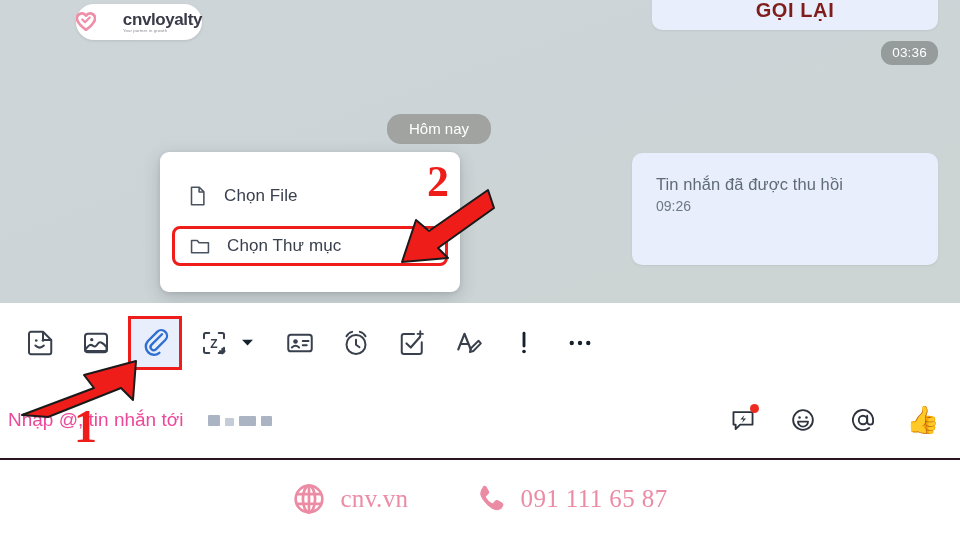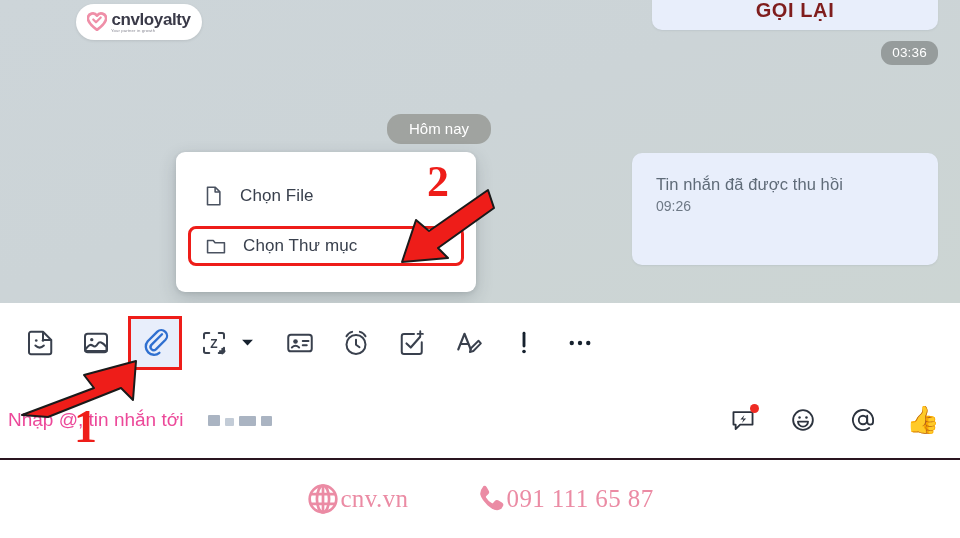--- a/index.html
+++ b/index.html
@@ -32,21 +32,21 @@
 
   
   .logo-pill {
     position: absolute;
     left: 76px; top: 4px;
     width: 126px; height: 36px;
     background: #ffffff;
     border-radius: 18px;
     display: flex;
     align-items: center;
-    justify-content: center;
+    justify-content: space-between;
     gap: 4px;
     box-shadow: 0 1px 3px rgba(0,0,0,0.10);
   }
   .logo-heart {
     width: 20px; height: 19px;
     flex: 0 0 auto;
     margin-top: -1px;
   }
   .logo-text-wrap {
     display: flex;
@@ -124,21 +124,21 @@
   }
   .recalled-time {
     font-size: 14px;
     color: #6d7885;
     margin-top: 4px;
   }
 
   
   .attach-menu {
     position: absolute;
-    left: 176px; top: 152px;
+    left: 160px; top: 152px;
     width: 300px;
     background: #ffffff;
     border-radius: 9px;
     box-shadow: 0 6px 18px rgba(40,50,60,0.20), 0 1px 4px rgba(40,50,60,0.12);
     padding: 22px 0 26px 0;
     box-sizing: border-box;
   }
   .menu-item {
     display: flex;
     align-items: center;
@@ -275,20 +275,21 @@
     width: 960px; height: 78px;
     background: #ffffff;
     display: flex;
     align-items: center;
     justify-content: center;
     gap: 64px;
   }
   .footer-item {
     display: flex;
     align-items: center;
+    gap: 14px;
   }
   .footer-text {
     font-family: "Liberation Serif", serif;
     font-size: 25px;
     color: #eb8ba4;
     letter-spacing: 0.4px;
   }
 
   
   .anno {

